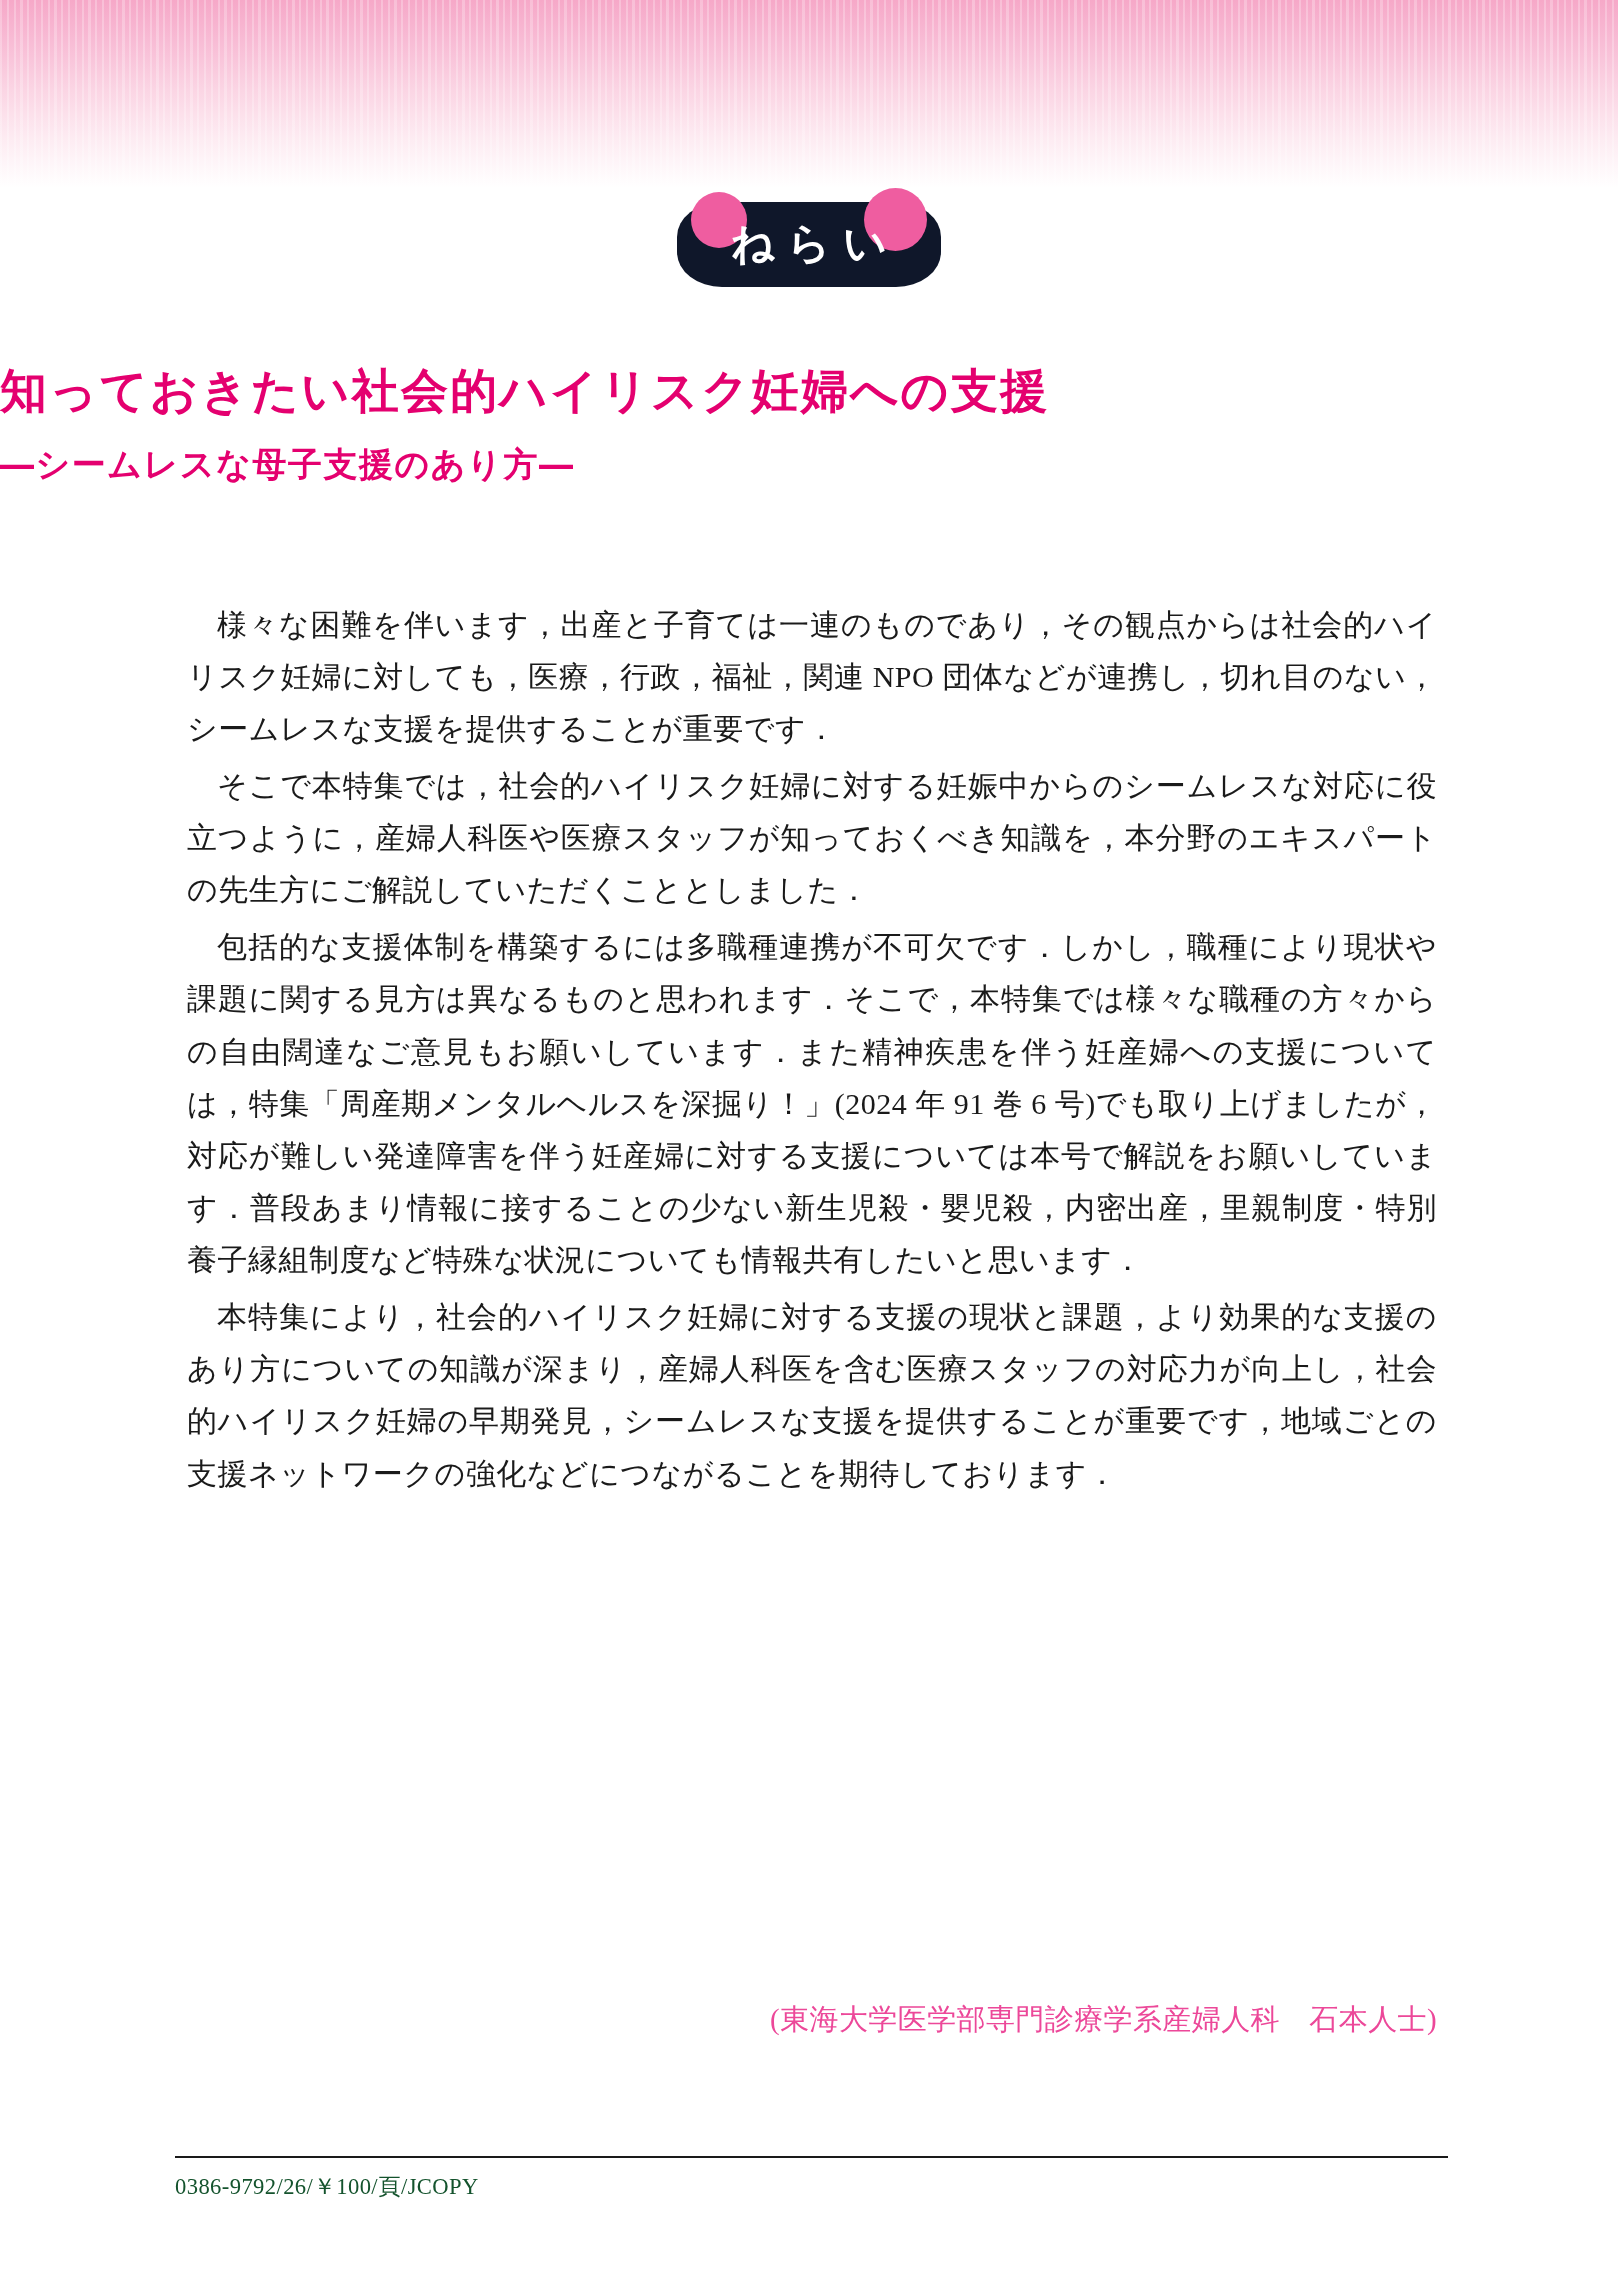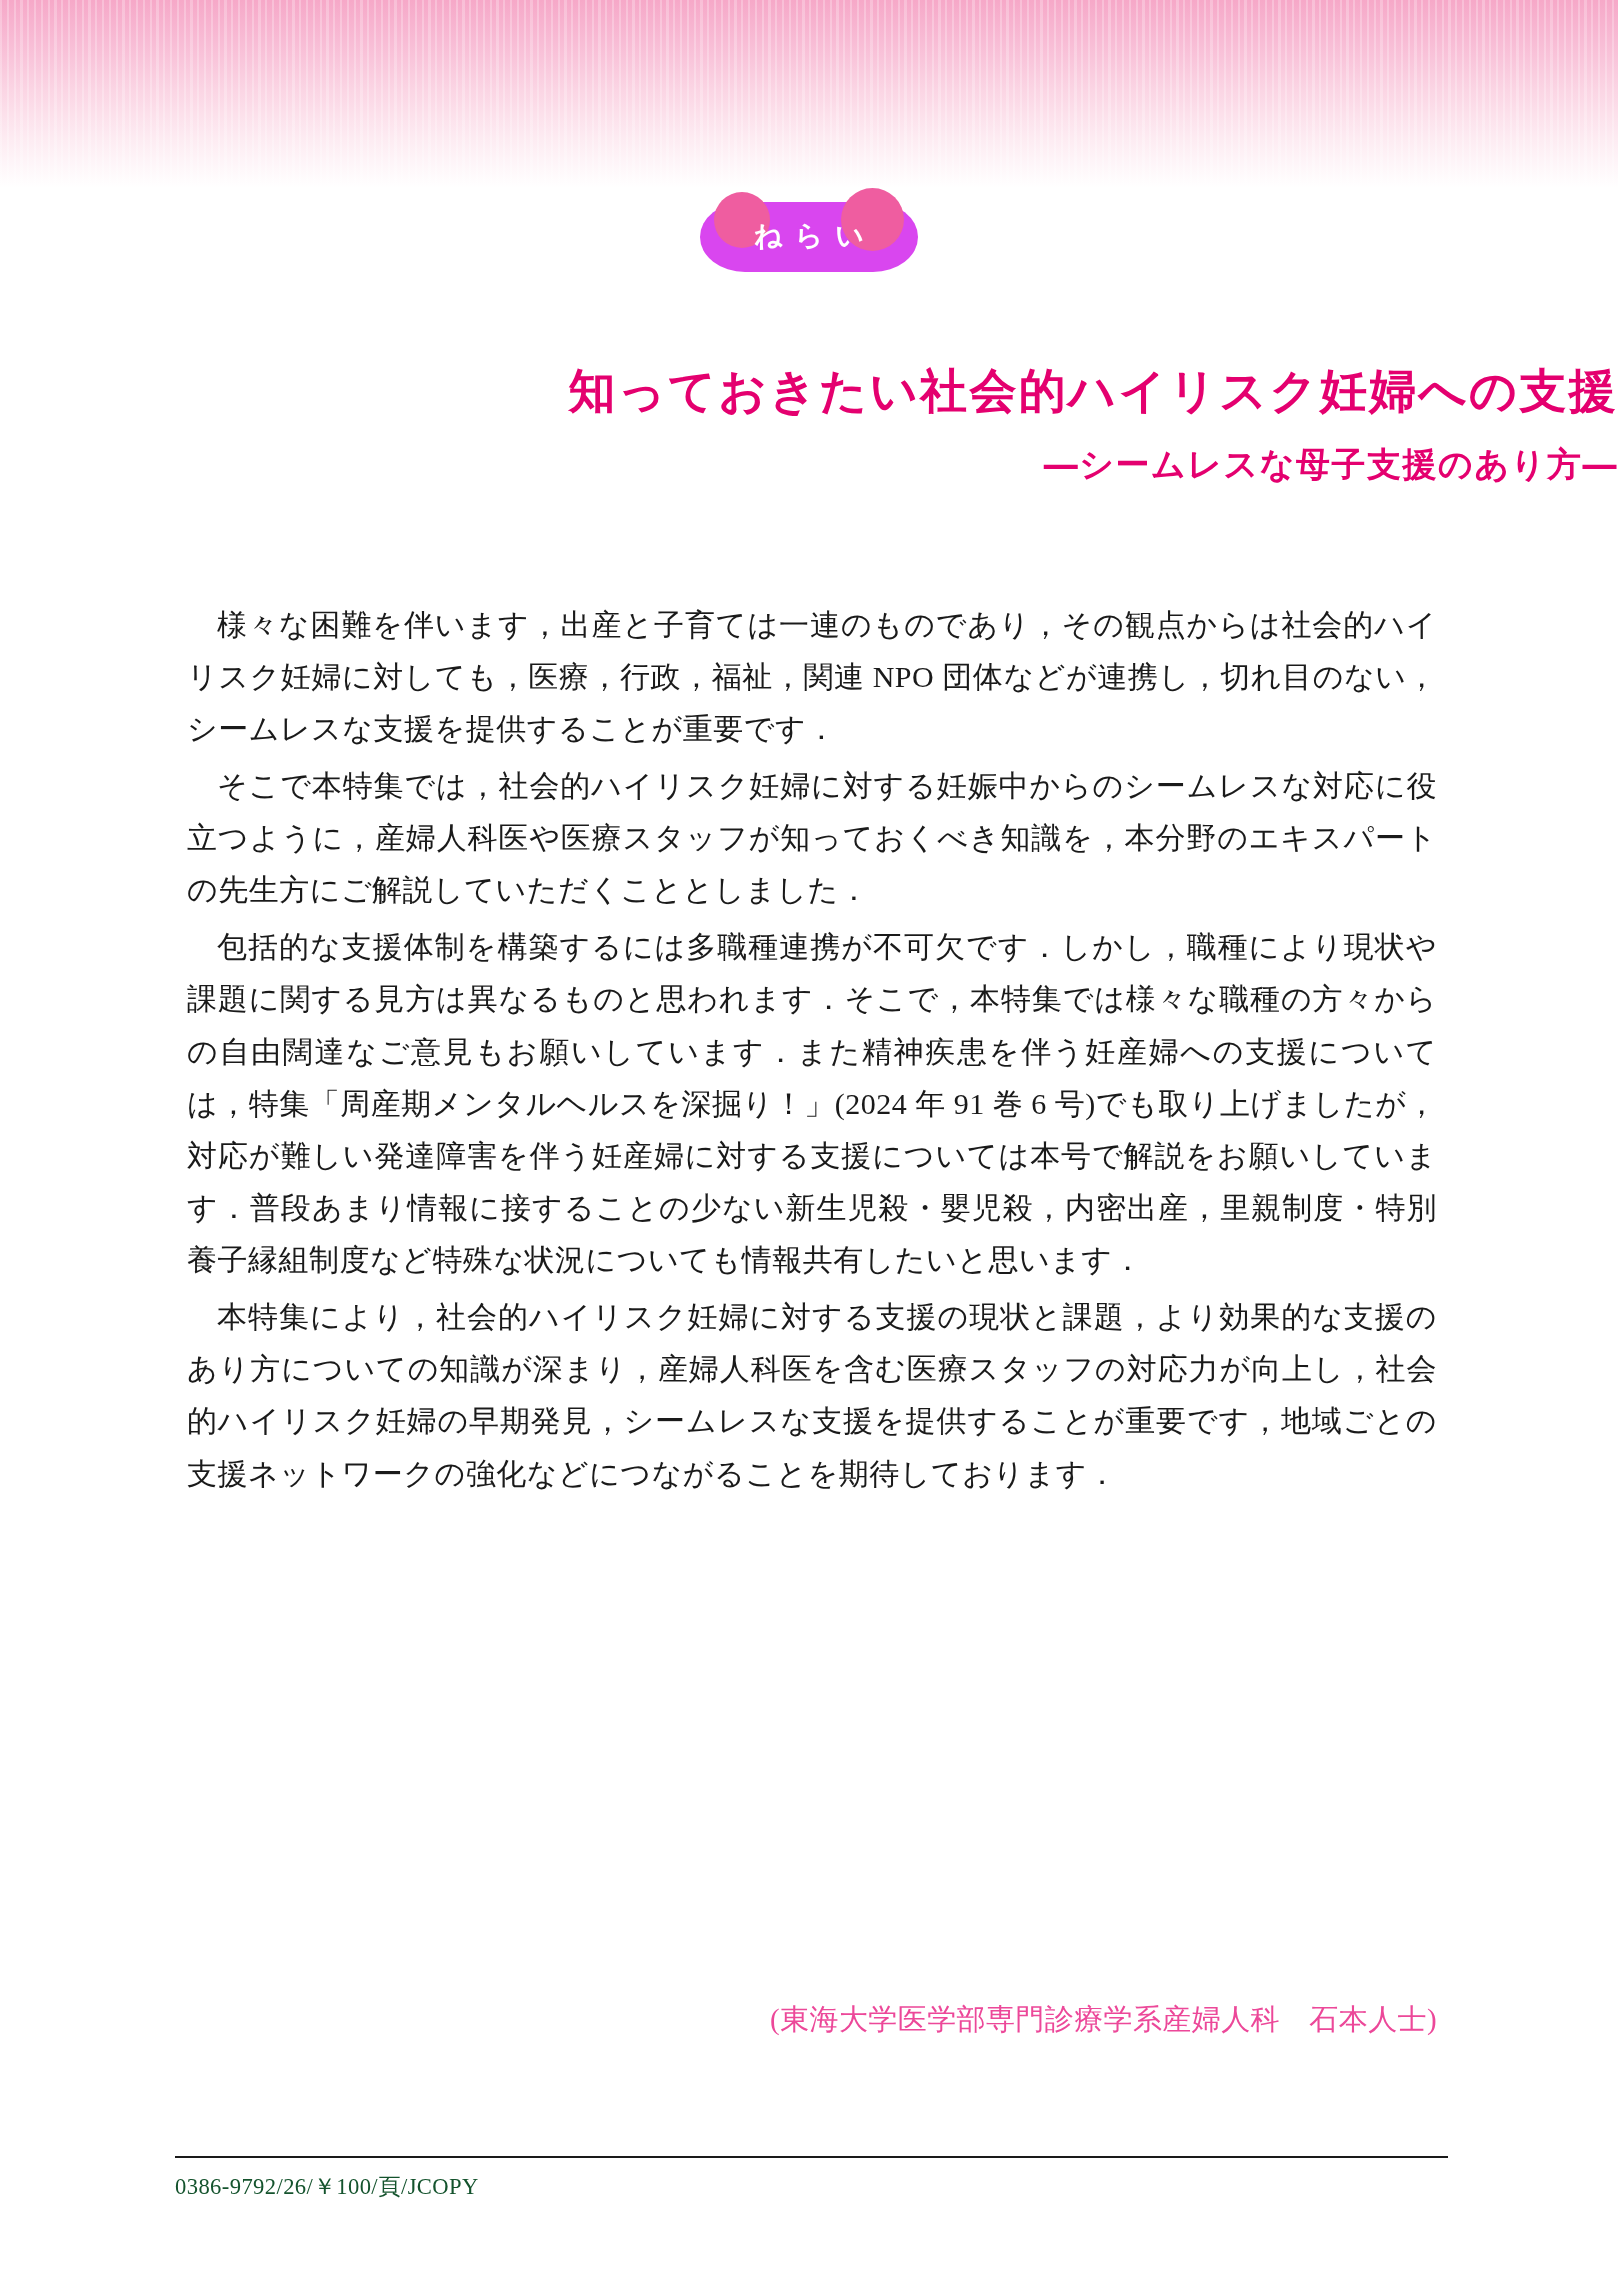--- a/index.html
+++ b/index.html
@@ -45,25 +45,25 @@
   .badge-wrap {
     position: absolute;
     top: 202px;
     left: 0;
     width: 1618px;
     display: flex;
     justify-content: center;
     align-items: center;
   }
   .badge {
-    background: #d946ef;
+    background: #0f172a;
     color: #ffffff;
     font-family: Liberation Serif, serif;
     font-weight: bold;
-    font-size: 28px;
+    font-size: 43px;
     letter-spacing: 12px;
     text-indent: 12px;
     padding: 19.6px 42px 22.6px 42px;
     border-radius: 45px / 35px;
     line-height: 1;
     position: relative;
   }
   .badge::before,
   .badge::after {
     content: "";
@@ -80,21 +80,21 @@
     right: 13.6px; top: -13.6px;
   }
   .badge-text { position: relative; z-index: 2; }
 
   
   .title-block {
     position: absolute;
     top: 362px;
     left: 0;
     width: 1618px;
-    text-align: right;
+    text-align: left;
   }
   .title-main {
     font-family: "DejaVu Sans", sans-serif;
     font-weight: bold;
     color: #e4006f;
     font-size: 47px;
     letter-spacing: 2.3px;
     line-height: 1.25;
   }
   .title-sub {

